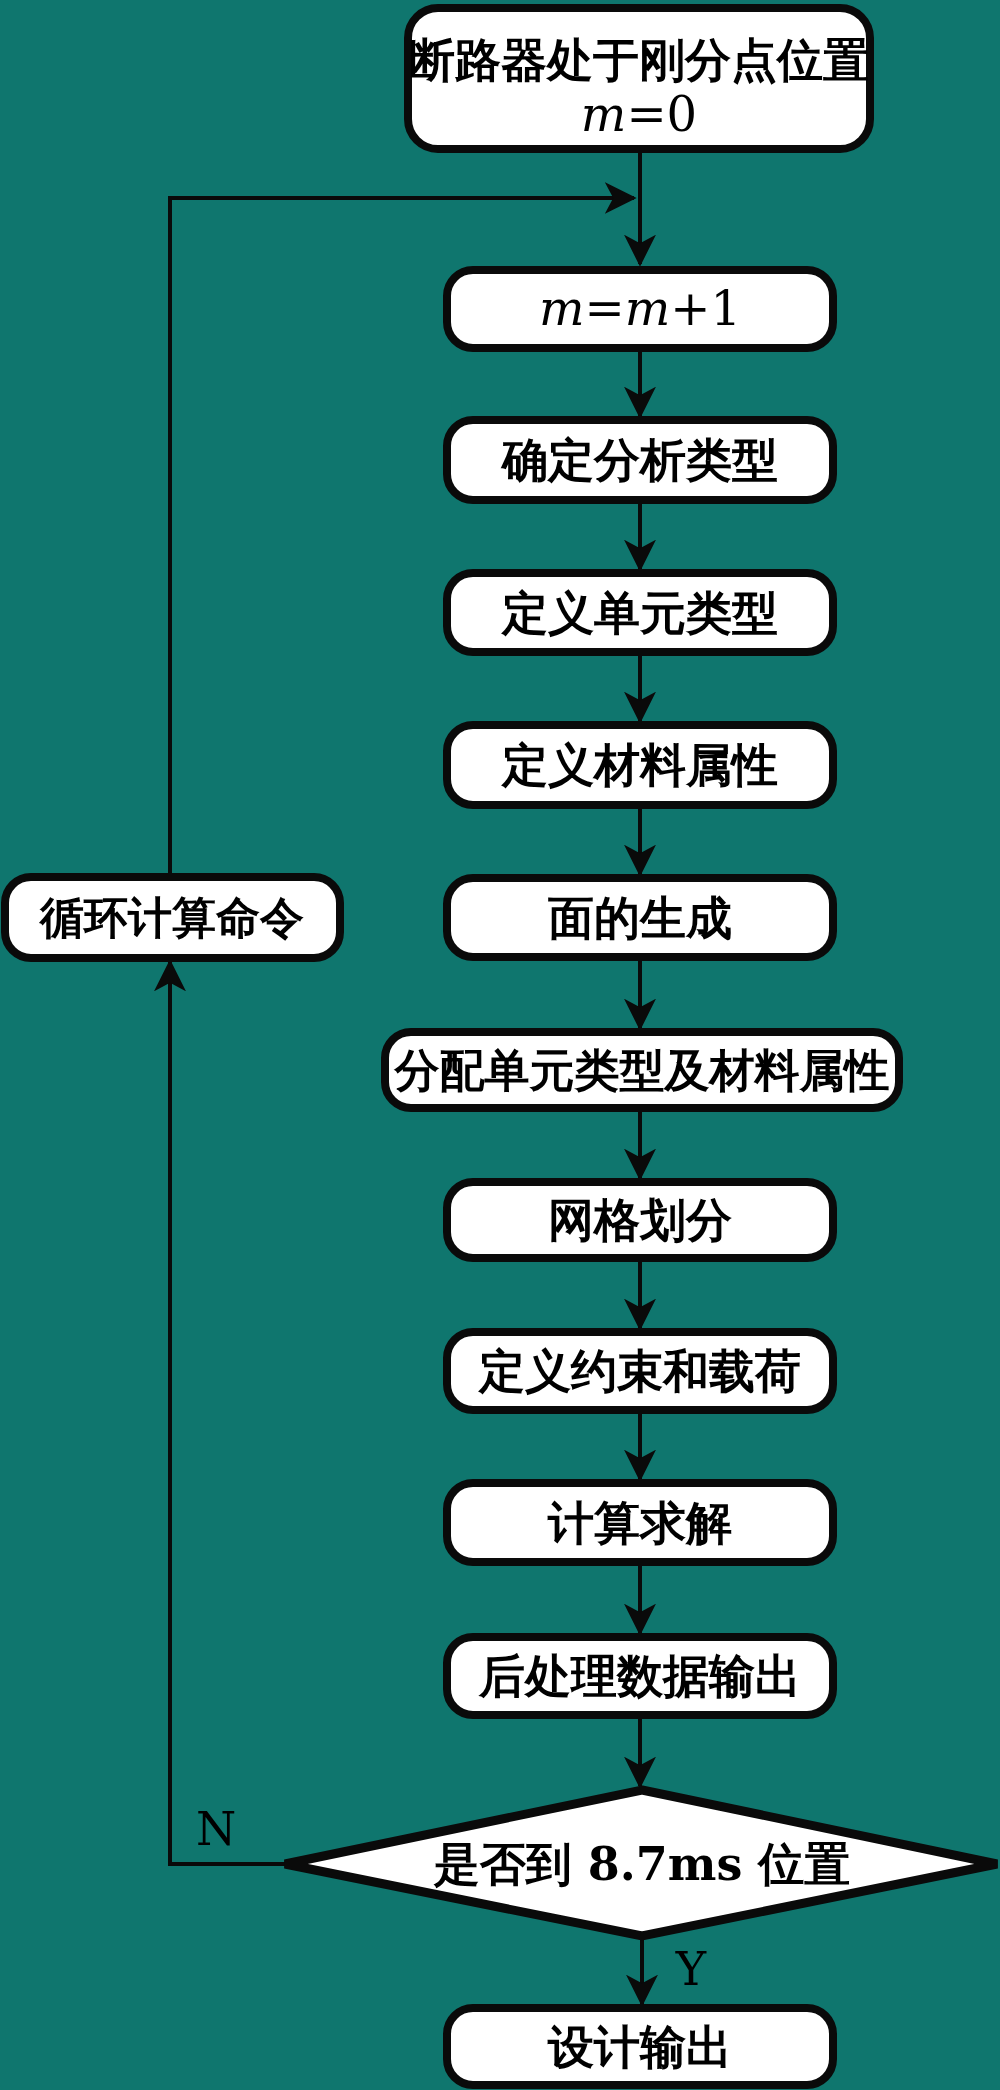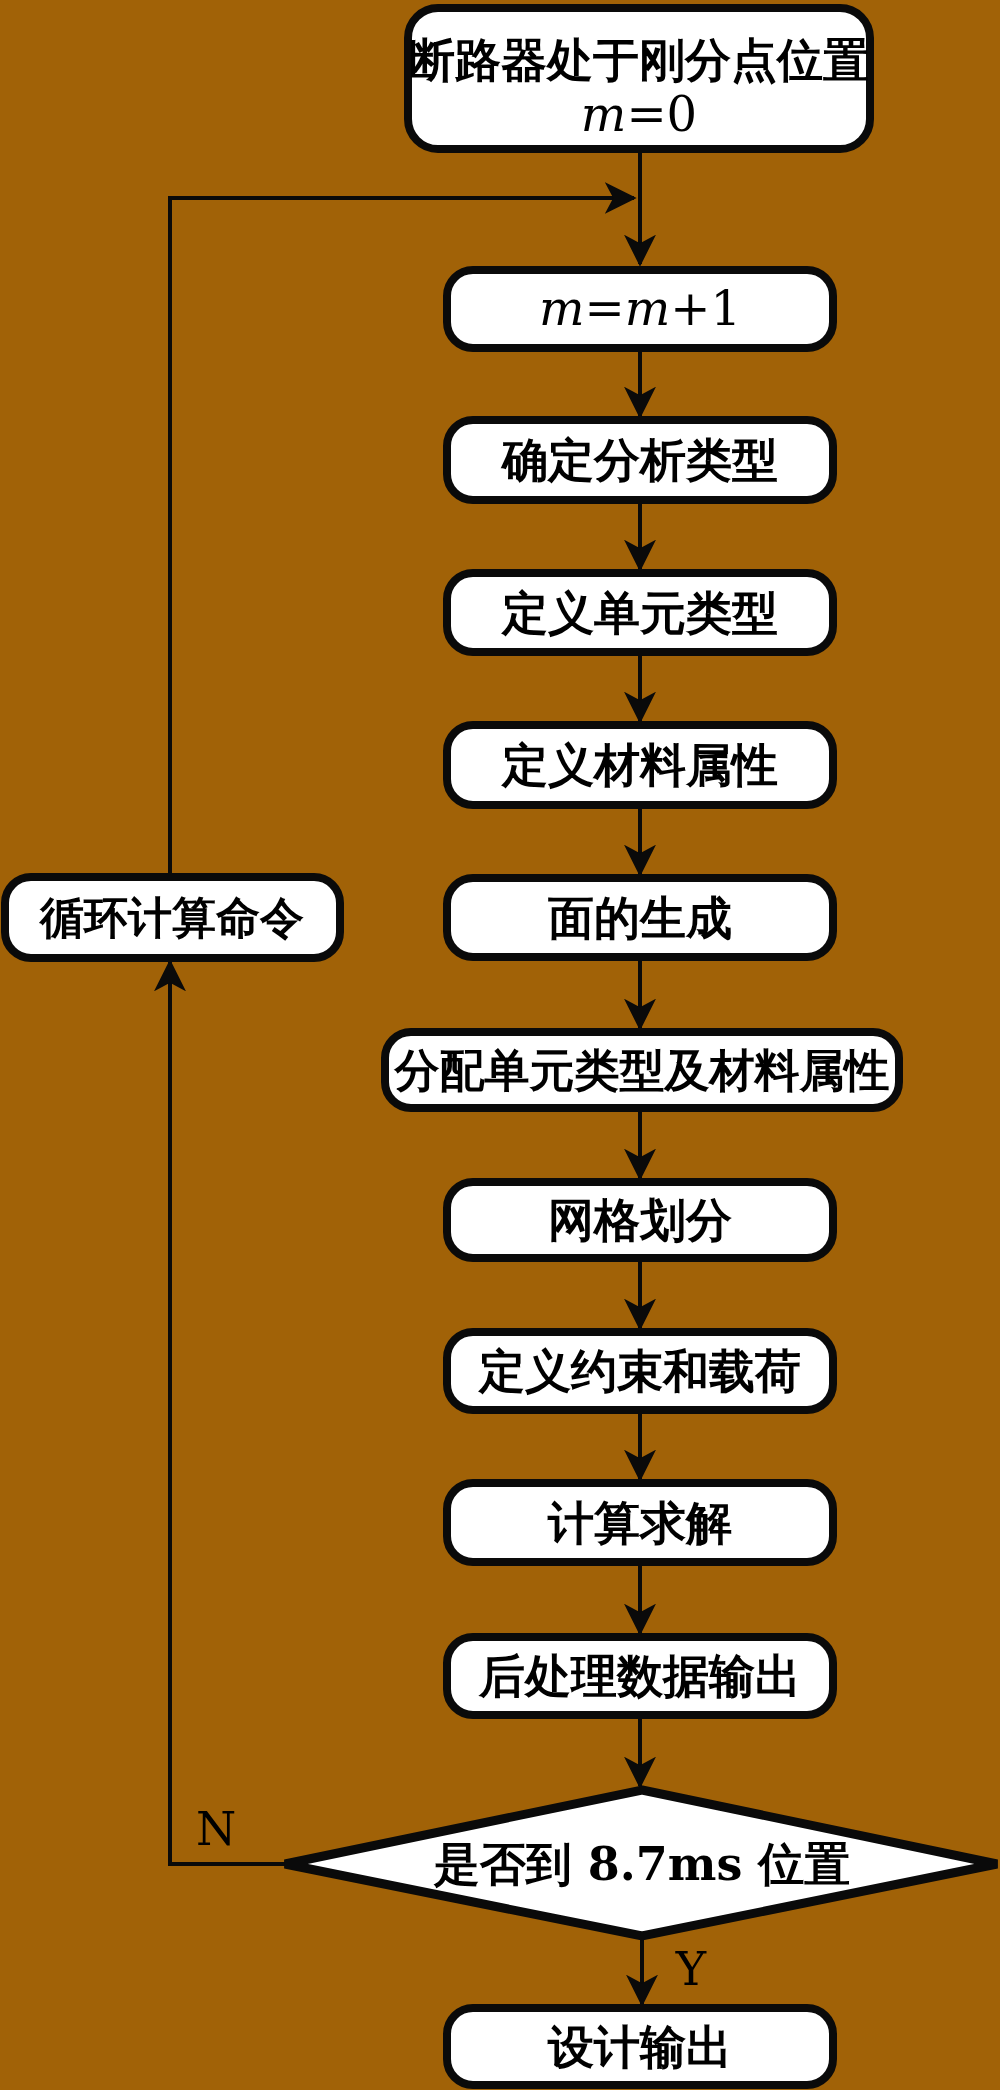--- a/index.html
+++ b/index.html
@@ -4,21 +4,21 @@
 <style>
   html, body {
     margin: 0;
     padding: 0;
     background: #ffffff;
   }
   .page {
     position: relative;
     width: 1000px;
     height: 2090px;
-    background: #a16207;
+    background: #0f766e;
     overflow: hidden;
   }
   .node {
     fill: #ffffff;
     stroke: #0a0a0a;
     stroke-width: 8px;
   }
   .diamond {
     fill: #ffffff;
     stroke: #0a0a0a;

